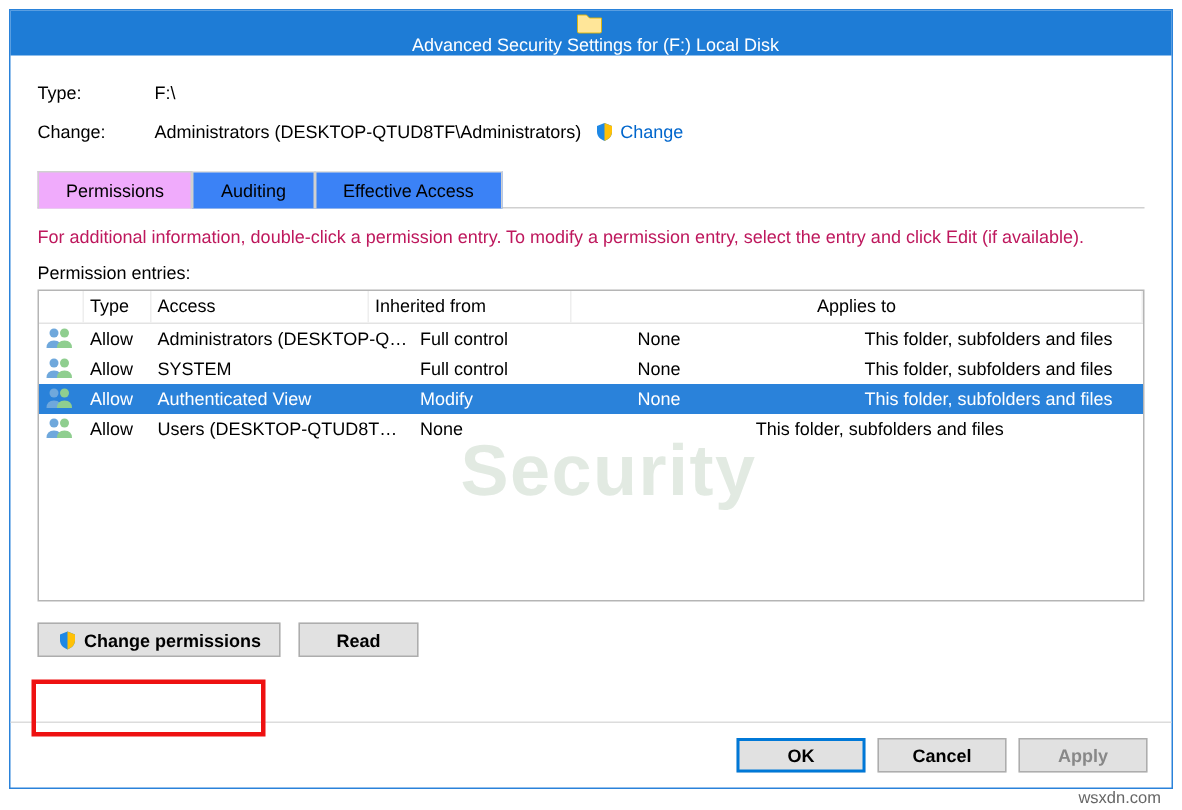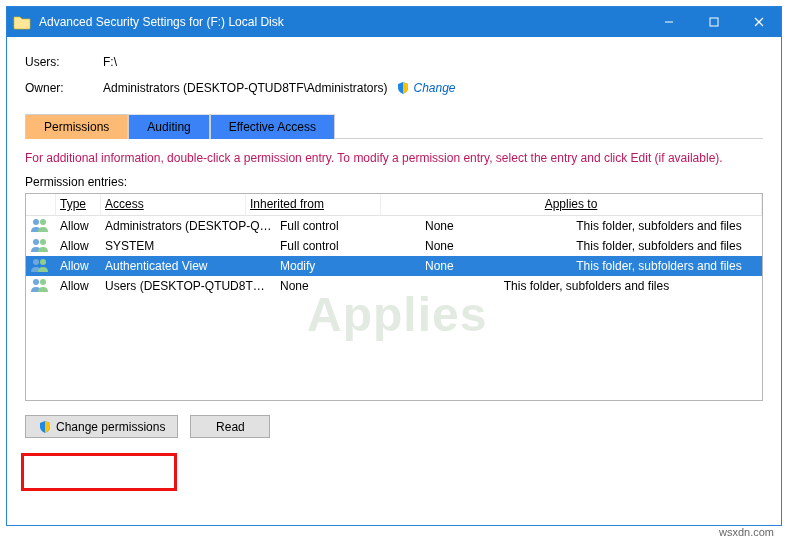--- a/index.html
+++ b/index.html
@@ -22,20 +22,21 @@
     display: flex;
     flex-direction: column;
   }
   .titlebar {
     height: 30px;
     background: #1e7cd6;
     color: #fff;
     display: flex;
     align-items: center;
     padding-left: 6px;
+    flex-direction: column;
   }
   .titlebar .folder-icon {
     width: 18px; height: 16px;
     margin-right: 8px;
     position: relative;
   }
   .titlebar .title-text { font-size: 12px; flex: 0 0 auto; }
   .titlebar .spacer { flex: 1; }
   .sysbtn {
     width: 45px; height: 30px;
@@ -56,21 +57,20 @@
     height: 22px;
     margin-bottom: 4px;
   }
   .info-label { width: 78px; color: #000; }
   .info-value { color: #000; }
   .change-link {
     color: #0066cc;
     margin-left: 8px;
     display: inline-flex;
     gap: 4px;
-    font-style: italic;
   }
   .shield {
     width: 14px; height: 14px; display:inline-block; position:relative;
   }
   .tabs {
     display: flex;
     border-bottom: 1px solid #d0d0d0;
     margin-top: 10px;
     position: relative;
   }
@@ -78,21 +78,21 @@
     padding: 5px 18px;
     border: 1px solid #d0d0d0;
     border-bottom: none;
     background: #fff;
     margin-right: 0;
     position: relative;
     bottom: -1px;
     font-size: 12px;
   }
   .tab.inactive { background: #3b82f6; border-top:1px solid #e0e0e0;}
-  .tab.active { background:#fdba74; z-index:2;}
+  .tab.active { background:#f0abfc; z-index:2;}
   .hint {
     margin: 12px 0 10px 0;
     color: #be185d;
   }
   .entries-label { margin-bottom: 4px; }
   .grid {
     border: 1px solid #b5b5b5;
     height: 208px;
     background: #fff;
     display: flex;
@@ -111,21 +111,20 @@
   .col-type { width: 45px; flex:0 0 45px; }
   .col-principal { width: 175px; flex:0 0 175px; }
   .col-access { width: 145px; flex:0 0 145px; }
   .col-inherited { width: 135px; flex:0 0 135px; }
   .col-applies { flex: 1; text-align: center; }
   .grid-header > div {
     padding: 3px 4px;
     border-right: 1px solid #eee;
     white-space: nowrap;
     overflow:hidden;
-    text-decoration:underline;
   }
   .grid-body { flex:1; overflow:hidden; }
   .row {
     display:flex;
     height: 20px;
     align-items:center;
   }
   .row > div {
     padding: 2px 4px;
     white-space: nowrap;
@@ -146,20 +145,21 @@
     min-width: 80px;
     background: #e1e1e1;
     border: 1px solid #adadad;
     font-family: inherit;
     font-size: 12px;
     padding: 0 12px;
     display: inline-flex;
     align-items:center;
     justify-content:center;
     gap: 4px;
+    font-weight: bold;
   }
   .btn.highlight-default { border: 2px solid #0078d7; background:#e1e1e1;}
   .btn:disabled, .btn.disabled { color:#888; }
   .red-mark {
     position: absolute;
     border: 3px solid #e11;
     pointer-events: none;
   }
   .footer {
     border-top: 1px solid #dcdcdc;
@@ -208,29 +208,29 @@
         </svg>
       </div>
     <div class="sysbtn">
         <svg viewBox="0 0 10 10">
           <path d="M1 1 L9 9 M9 1 L1 9" stroke="#fff" stroke-width="1.2"></path>
         </svg>
       </div>
   </div>
 
   <div class="body">
-    <div class="watermark">Applies</div>
+    <div class="watermark">Security</div>
 
     <div class="info-row">
-      <span class="info-label">Users:</span>
+      <span class="info-label">Type:</span>
       <span class="info-value">F:\</span>
     </div>
 
     <div class="info-row">
-      <span class="info-label">Owner:</span>
+      <span class="info-label">Change:</span>
       <span class="info-value">Administrators (DESKTOP-QTUD8TF\Administrators)</span>
       <span class="change-link">
         <span class="shield">
           <svg viewBox="0 0 14 14">
               <path d="M7 1 L12 3 v4 c0 3 -2.5 5 -5 6 c-2.5 -1 -5 -3 -5 -6 v-4 z" fill="#1e88e5"></path>
               <path d="M7 1 L12 3 v4 c0 3 -2.5 5 -5 6 z" fill="#ffc107"></path>
             </svg>
         </span>
         <span>Change</span>
       </span>
@@ -317,15 +317,20 @@
             </svg>
         </span>
         <span>Change permissions</span>
       </button>
       <button class="btn">Read</button>
     </div>
 
     <div class="red-mark" style="left:14px; top:416px; width:156px; height:38px;"></div>
   </div>
 
+  <div class="footer">
+    <button class="btn highlight-default" style="min-width:86px">OK</button>
+    <button class="btn" style="min-width:86px">Cancel</button>
+    <button class="btn disabled" style="min-width:86px">Apply</button>
+  </div>
 </div>
 
 <div class="site-note">wsxdn.com</div>
 
 </body></html>

